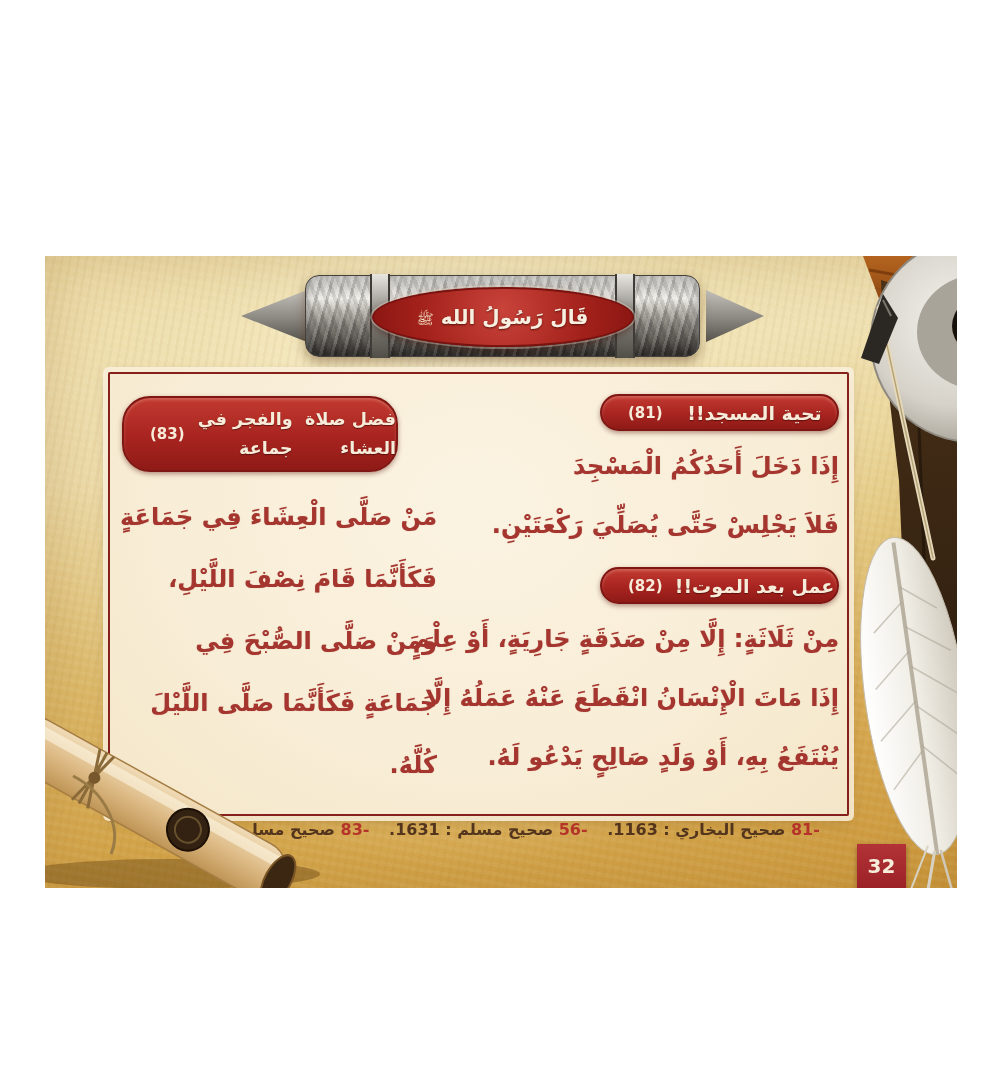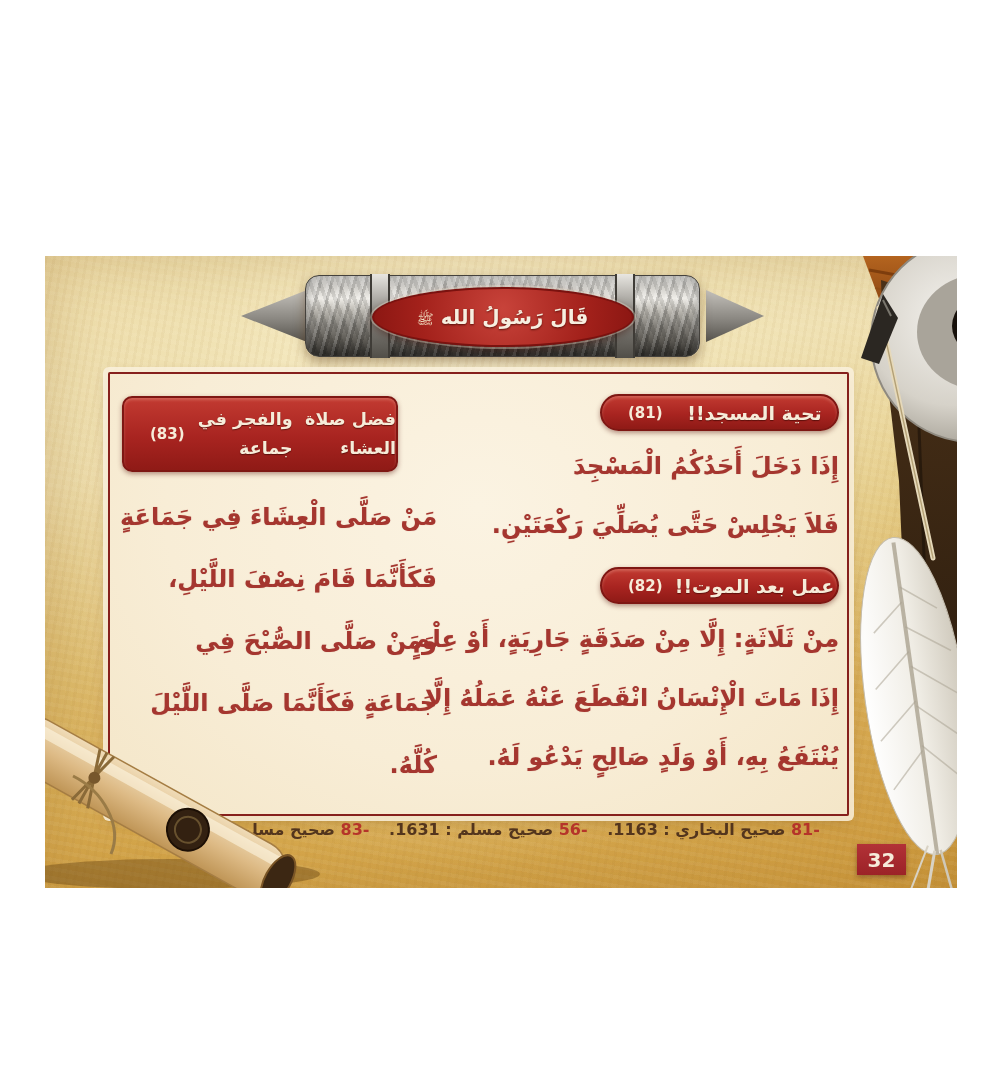--- a/index.html
+++ b/index.html
@@ -57,37 +57,37 @@
   .pill{position:relative;height:37px;width:239px;border-radius:20px;
         background:linear-gradient(180deg,#c23a31 0%,#a82420 55%,#8f1a16 100%);
         border:2px solid #7e1713;box-shadow:0 2px 5px rgba(90,25,15,.45), inset 0 2px 3px rgba(255,220,200,.25);
         box-sizing:border-box;}
   .pill-num{position:absolute;left:26px;top:50%;transform:translateY(-50%);
         color:#f6ecd9;font-size:15px;font-weight:bold;direction:ltr;}
   .pill-title{position:absolute;inset:0;display:flex;align-items:center;justify-content:center;
         padding-left:70px;color:#f6ecd9;font-size:19px;font-weight:bold;text-shadow:0 1px 1px rgba(70,10,5,.7);}
   .pill-81{margin:20px 0 0 auto;}
   .pill-82{margin:12px 0 0 auto;}
-  .pill-tall{height:76px;width:276px;border-radius:10px;margin:22px auto 0 2px;text-align:right;}
+  .pill-tall{height:76px;width:276px;border-radius:28px;margin:22px auto 0 2px;text-align:right;}
   .pill-title2{position:absolute;inset:0;display:flex;align-items:center;justify-content:center;
         padding-left:64px;color:#f6ecd9;font-size:17.5px;font-weight:bold;line-height:1.65;
         text-shadow:0 1px 1px rgba(70,10,5,.7);}
   
   .h-text{margin-top:6px;color:#a5362f;font-weight:bold;}
   .h-line{text-align:right;font-size:24px;line-height:59px;white-space:nowrap;
           text-shadow:0 0 1px rgba(150,50,40,.35);}
   .h-text-l .h-line{line-height:62px;}
   .h-text-l{margin-top:14px;}
   
   .refs{position:absolute;left:0;right:0;top:564px;z-index:4;text-align:center;
         color:#53351d;font-size:16px;font-weight:bold;white-space:nowrap;}
   .ref{margin:0 7px;}
   .ref-num{color:#b5342a;display:inline-block;}
   
-  .pagenum{position:absolute;right:51px;top:588px;width:49px;height:31px;z-index:7;
+  .pagenum{position:absolute;right:51px;top:588px;width:49px;height:44px;z-index:7;
         background:linear-gradient(180deg,#b23237 0%,#9c2227 100%);
         display:flex;align-items:center;justify-content:center;
         color:#f6ecda;font-size:20px;font-weight:bold;box-shadow:0 2px 5px rgba(60,15,10,.4);}
 </style>
 </head>
 <body>
 
 <div class="canvas">
   <div class="page">
 

